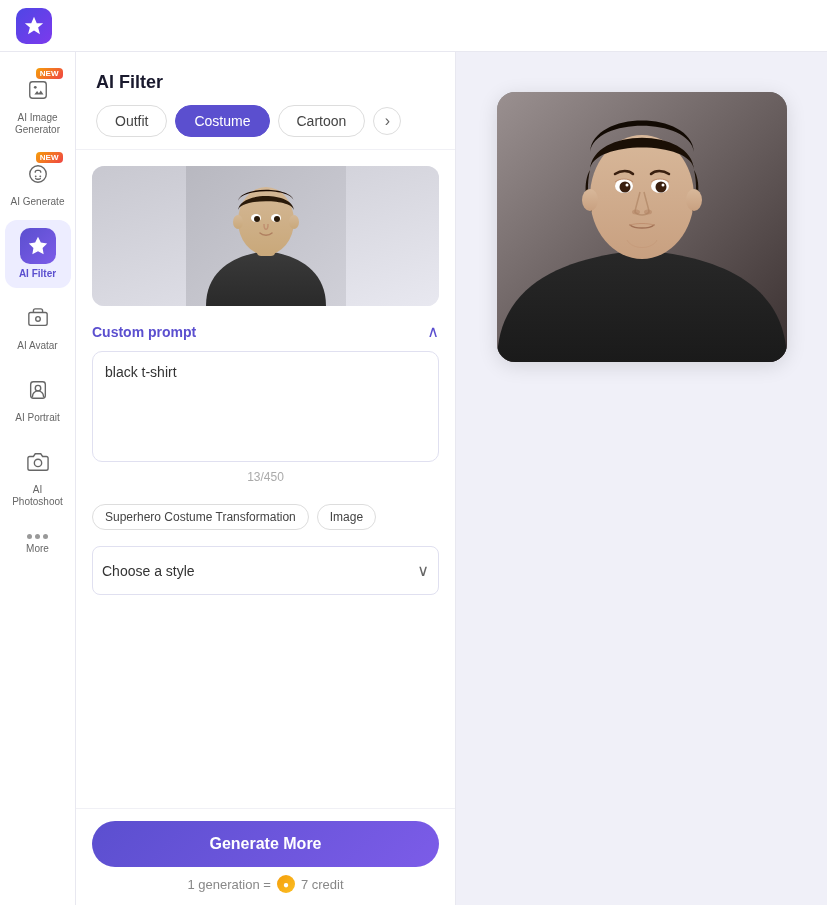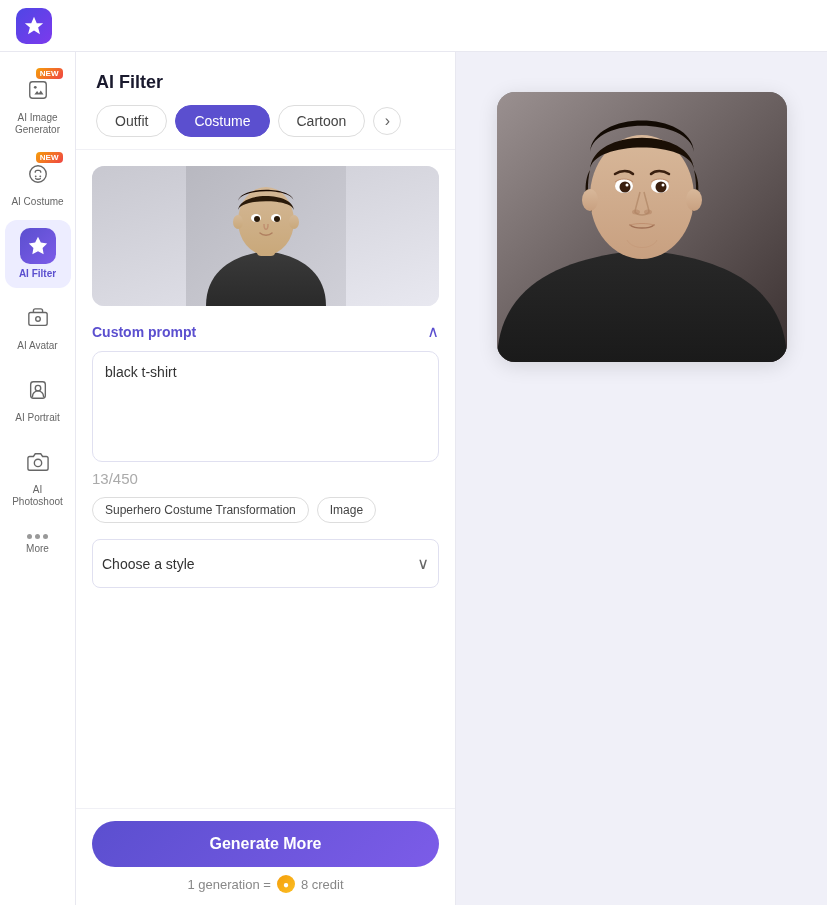--- a/index.html
+++ b/index.html
@@ -247,24 +247,24 @@
       padding: 12px;
       font-size: 14px;
       color: #333;
       resize: none;
       height: 111px;
       font-family: inherit;
       outline: none;
       margin-bottom: 4px;
     }
     .char-count {
-      font-size: 15px;
+      font-size: 12px;
       color: #aaa;
-      text-align: left;
-      margin-bottom: 10px;
+      text-align: center;
+      margin-bottom: 20px;
     }
 
     
     .chips-row {
       display: flex;
       gap: 8px;
       overflow: hidden;
       margin-bottom: 16px;
     }
     .chip {
@@ -382,21 +382,21 @@
       <span class="new-badge">NEW</span>
       <div class="icon-wrap">
         <svg width="22" height="22" viewBox="0 0 24 24" fill="none">
           <circle cx="12" cy="12" r="9" stroke="#666" stroke-width="1.5"></circle>
           <path d="M9 10c0-1.1.9-2 2-2h2c1.1 0 2 .9 2 2" stroke="#666" stroke-width="1.5" stroke-linecap="round"></path>
           <circle cx="9.5" cy="14.5" r="1" fill="#666"></circle>
           <circle cx="14.5" cy="14.5" r="1" fill="#666"></circle>
           <path d="M9.5 17c.8 1 4.2 1 5 0" stroke="#666" stroke-width="1.5" stroke-linecap="round"></path>
         </svg>
       </div>
-      <span class="item-label">AI Costume</span>
+      <span class="item-label">AI Generate</span>
     </div>
 
     <div class="sidebar-item active">
       <div class="icon-wrap">
         <svg width="22" height="22" viewBox="0 0 24 24" fill="none">
           <path d="M12 2L15.09 8.26L22 9.27L17 14.14L18.18 21.02L12 17.77L5.82 21.02L7 14.14L2 9.27L8.91 8.26L12 2Z" fill="white"></path>
         </svg>
       </div>
       <span class="item-label">AI Filter</span>
     </div>
@@ -526,21 +526,21 @@
           <span class="dropdown-icon">∨</span>
         </div>
 
       </div>
 
       <div class="panel-bottom">
         <button class="generate-btn">Generate More</button>
         <div class="credit-info">
           <span>1 generation = </span>
           <span class="coin-icon">●</span>
-          <span>8 credit</span>
+          <span>7 credit</span>
         </div>
       </div>
 
     </div>
 
     <div class="right-panel">
       <div class="preview-image">
         <svg width="290" height="270" viewBox="0 0 290 270" xmlns="http://www.w3.org/2000/svg">
           <defs>
             <linearGradient id="bgRight" x1="0%" y1="0%" x2="100%" y2="100%">

